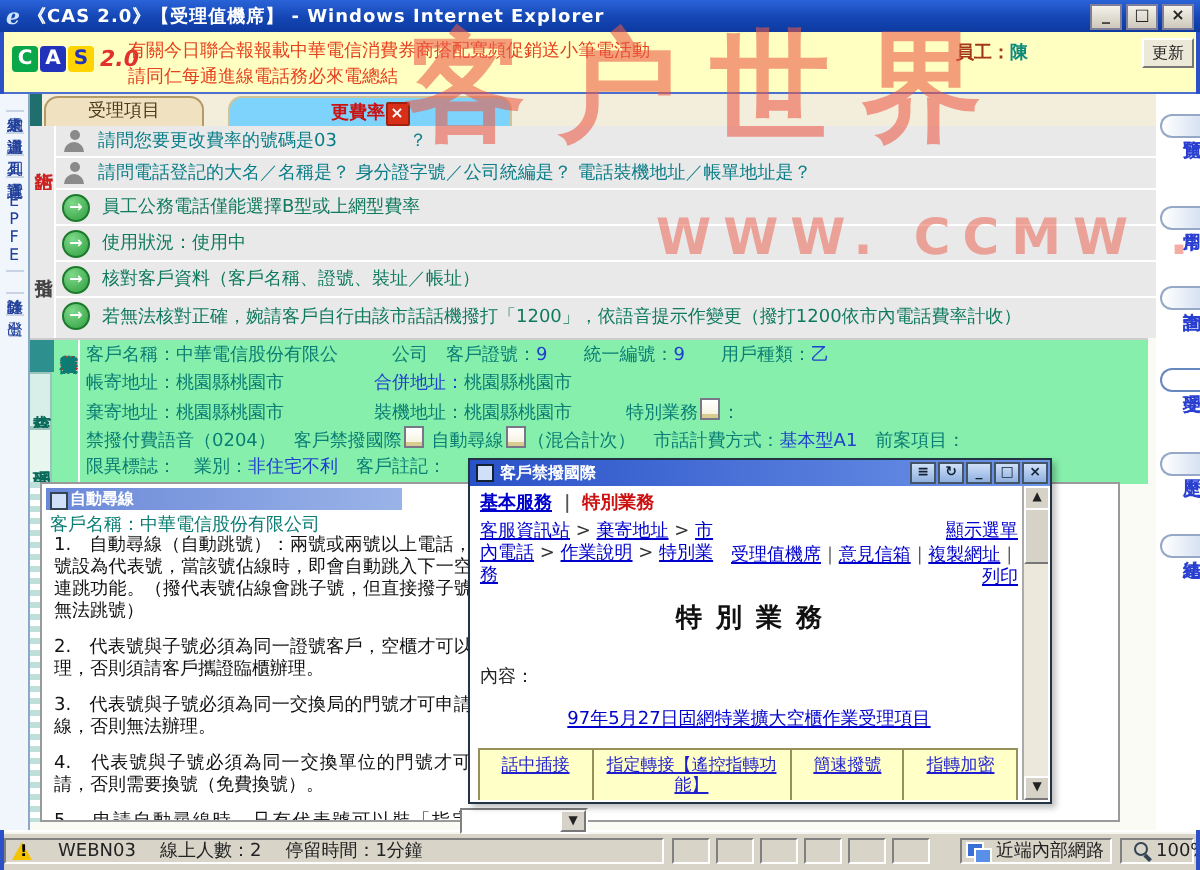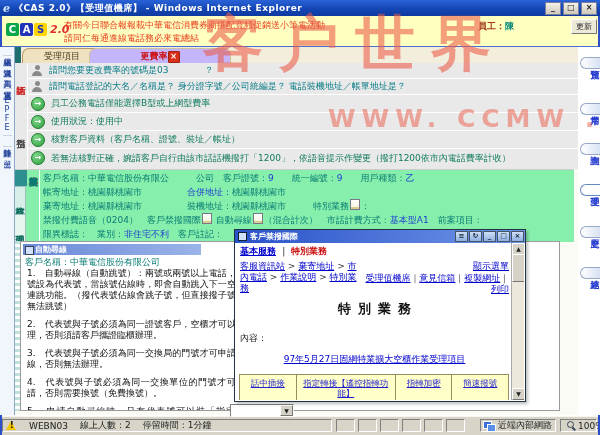--- a/index.html
+++ b/index.html
@@ -51,21 +51,21 @@
   .side-tab.active{background:#fff;border-color:#6888c0;}
 
   
   .content{position:absolute;left:14px;right:22px;top:0;bottom:0;background:#fbfbf6;overflow:hidden;}
 
   .tabstrip{position:absolute;left:0;top:0;right:0;height:16px;background:#f3eedb;border-bottom:1px solid #c8bc92;}
   .corner-block{position:absolute;left:0;top:0;width:7px;height:16px;background:#1f6f6f;}
   .tab1{position:absolute;left:8px;top:1px;width:78px;height:15px;background:#f0e2c0;
     border:1px solid #b49a66;border-bottom:none;border-radius:7px 7px 0 0;
     font-size:9px;color:#4a3a1a;text-align:center;line-height:15px;}
-  .tab2{position:absolute;left:75px;top:1px;width:140px;height:15px;background:#c4b5fd;
+  .tab2{position:absolute;left:100px;top:1px;width:140px;height:15px;background:#7dd3fc;
     border:1px solid #cfc39a;border-bottom:none;border-radius:7px 7px 0 0;
     display:flex;align-items:center;justify-content:center;font-size:9px;color:#cc1111;font-weight:bold;}
   .close-box{width:10px;height:10px;background:#d83018;border:1px solid #a02010;border-radius:1px;
     color:#fff;font-size:8px;line-height:9px;text-align:center;font-weight:bold;}
 
   .scripts{position:absolute;left:0;top:16px;right:0;height:32px;background:#e9e9e9;}
   .sec-label{position:absolute;left:0;top:0;bottom:0;width:13px;text-align:center;
     font-size:9px;font-weight:bold;display:flex;align-items:center;justify-content:center;border-right:1px solid #fff;}
   .scripts .sec-label{color:#cc2222;}
   .s-row{position:absolute;left:13px;right:0;height:16px;display:flex;align-items:center;
@@ -346,22 +346,22 @@
             <span><span class="seg-link">受理值機席</span><span class="seg-sep">｜</span><span class="seg-link">意見信箱</span><span class="seg-sep">｜</span><span class="seg-link">複製網址</span><span class="seg-sep">｜</span><span class="seg-link">列印</span></span>
           </div>
         </div>
         <div class="pheading">特別業務</div>
         <div class="plabel">內容：</div>
         <div class="plink">97年5月27日固網特業擴大空櫃作業受理項目</div>
         <div class="ptable">
           <div class="prow prow1">
               <span class="pcell">話中插接</span>
               <span class="pcell">指定轉接【遙控指轉功能】</span>
+              <span class="pcell">簡速撥號</span>
               <span class="pcell">指轉加密</span>
-              <span class="pcell">簡速撥號</span>
             </div>
           <div class="prow prow2">
               <span class="pcell">按時叫醒</span>
               <span class="pcell">三方通話</span>
               <span class="pcell">勿干擾</span>
               <span class="pcell">直通電話</span>
               <span class="pcell">自動尋線</span>
             </div>
         </div>
       </div>

